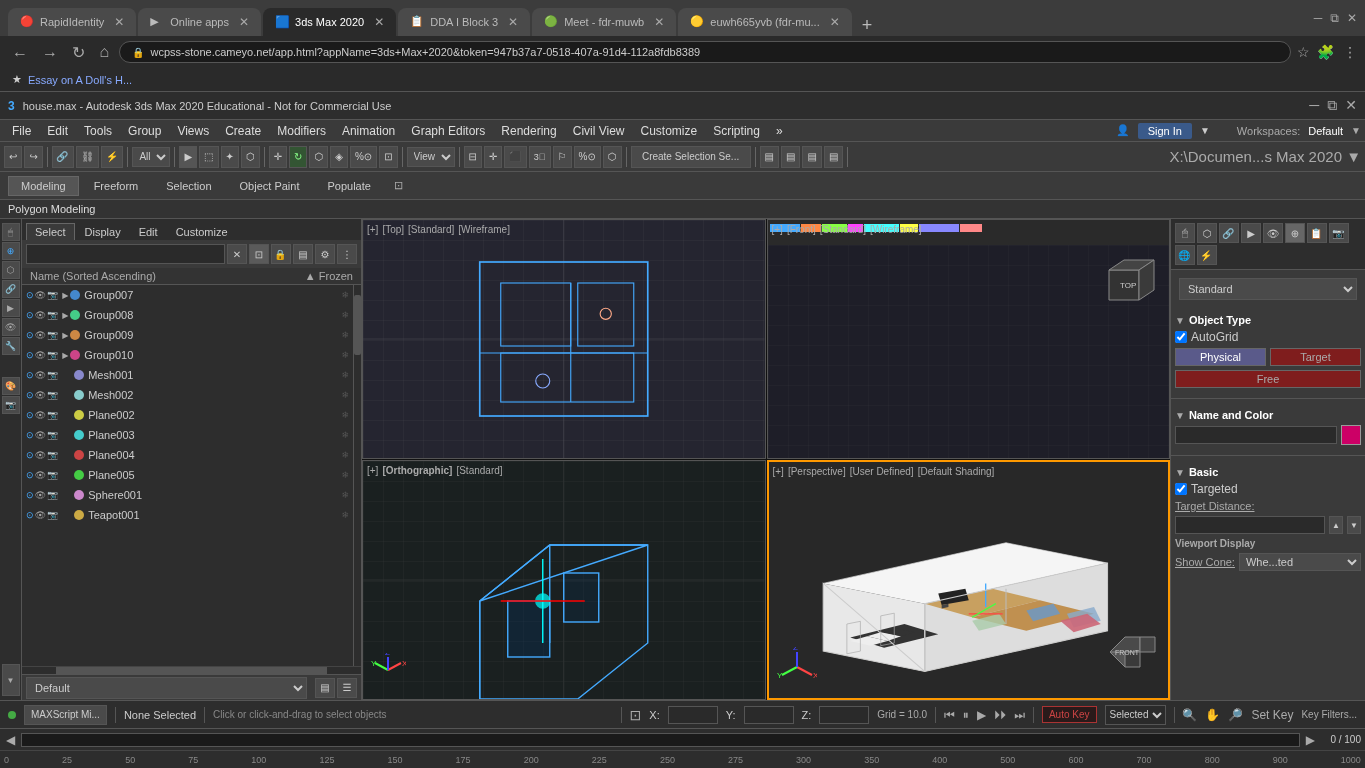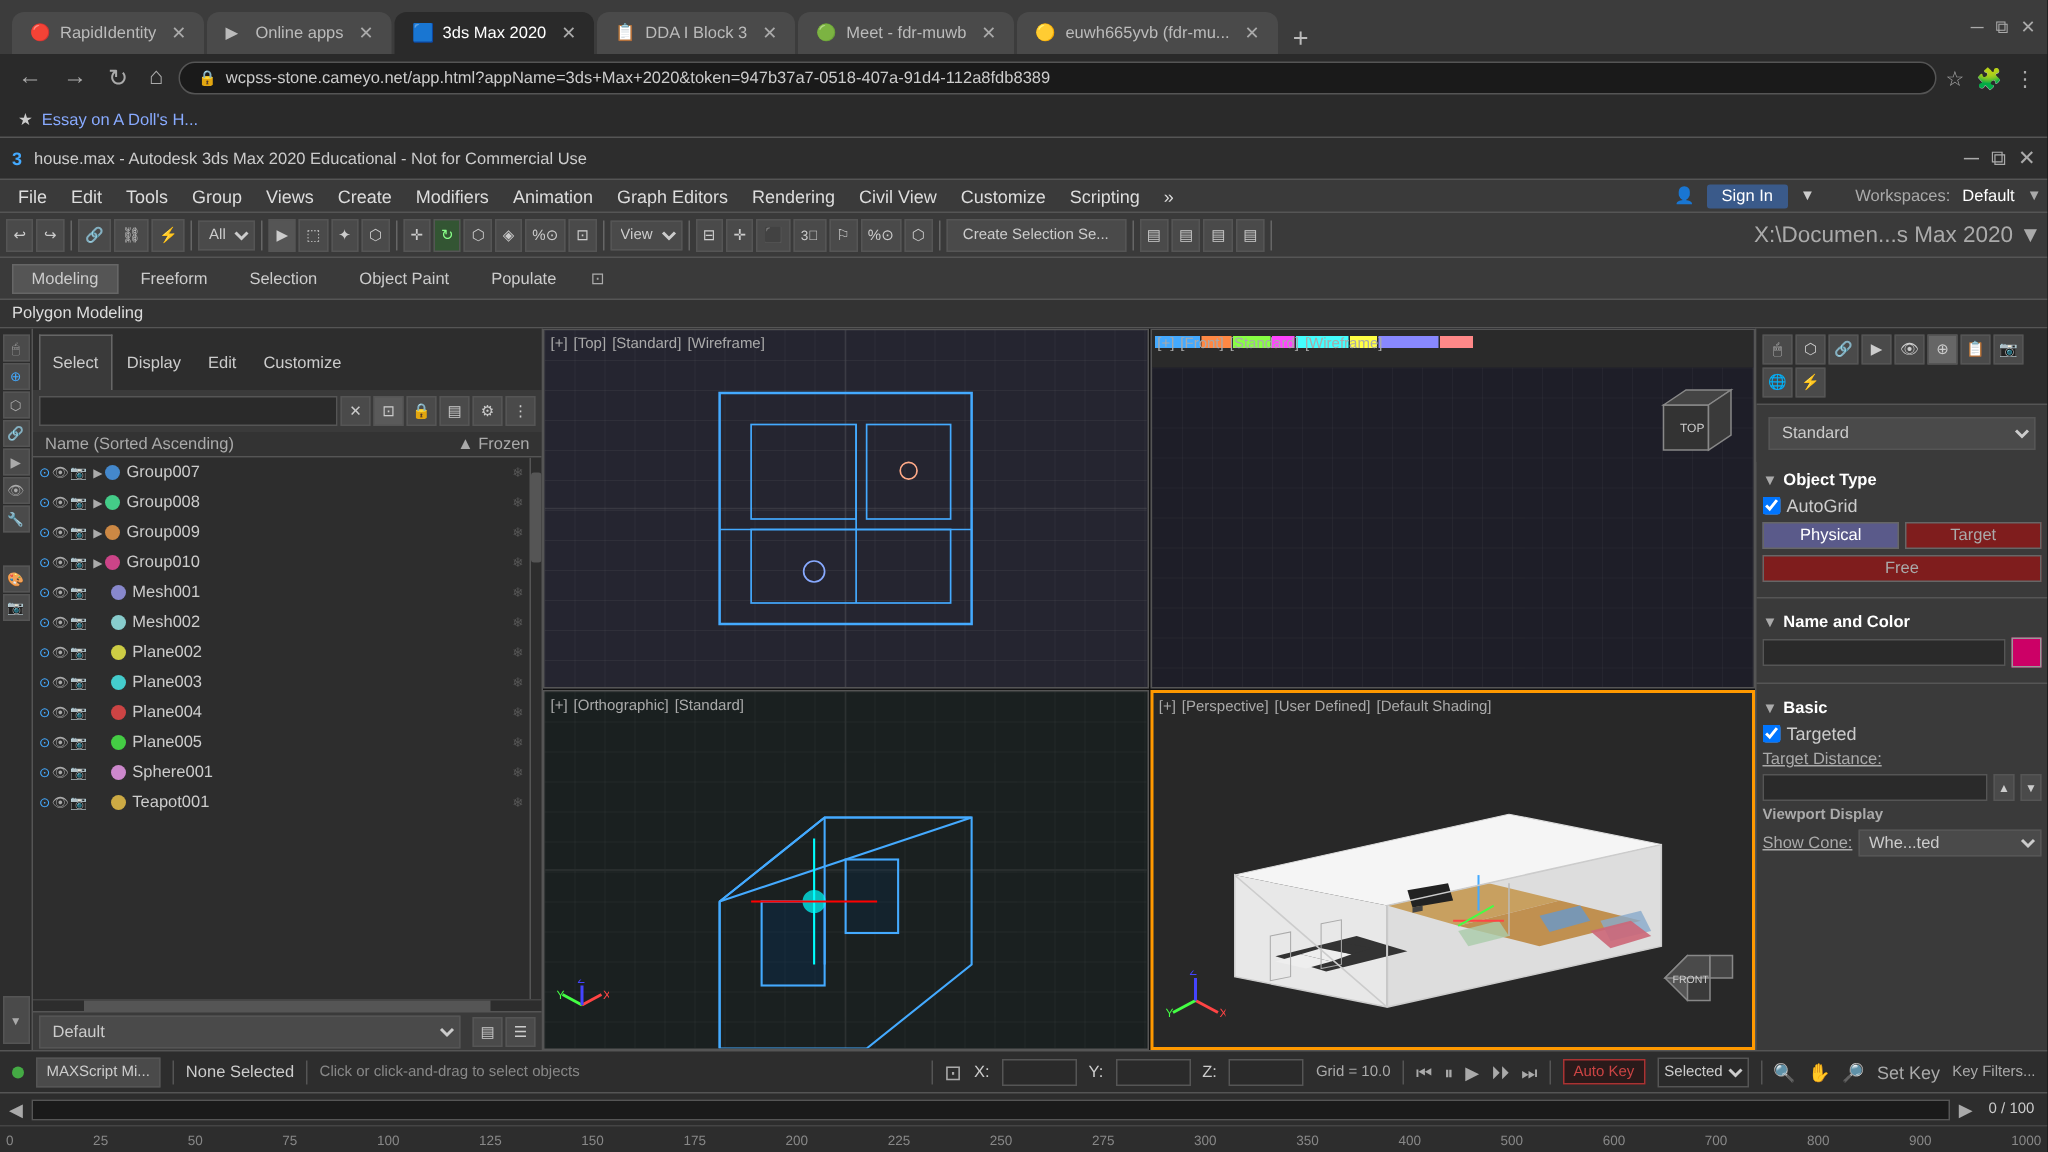--- a/index.html
+++ b/index.html
@@ -42,21 +42,21 @@
     .tb-path { font-size: 15px; color: #aaa; margin-left: auto; }
 
     
     .subtoolbar { background: #3a3a3a; height: 28px; display: flex; align-items: center; padding: 0 8px; gap: 2px; border-bottom: 1px solid #555; }
     .sub-tab { padding: 3px 12px; font-size: 11px; color: #ccc; cursor: pointer; border: 1px solid transparent; }
     .sub-tab.active { background: #555; border-color: #666; }
 
     
     .left-panel { width: 355px; background: #3a3a3a; border-right: 1px solid #555; display: flex; flex-direction: column; flex-shrink: 0; }
     .scene-tabs { background: #2d2d2d; display: flex; align-items: center; padding: 4px 4px 0; gap: 2px; }
-    .scene-tab { padding: 12px 8px; font-size: 11px; color: #ccc; cursor: pointer; }
+    .scene-tab { padding: 2px 8px; font-size: 11px; color: #ccc; cursor: pointer; }
     .scene-tab.active { background: #3a3a3a; border-top: 1px solid #666; border-left: 1px solid #666; border-right: 1px solid #666; }
     .scene-header { display: flex; align-items: center; padding: 4px; gap: 2px; background: #3a3a3a; }
     .search-input { flex: 1; background: #2a2a2a; border: 1px solid #555; color: #ccc; height: 20px; font-size: 11px; padding: 0 4px; }
     .scene-header-icons { display: flex; gap: 2px; }
     .icon-btn { background: #4a4a4a; border: 1px solid #555; color: #ccc; width: 20px; height: 20px; display: flex; align-items: center; justify-content: center; cursor: pointer; font-size: 10px; }
     .col-headers { display: flex; justify-content: space-between; padding: 2px 8px; background: #333; font-size: 11px; color: #aaa; border-bottom: 1px solid #555; }
     .scene-list { flex: 1; overflow-y: auto; background: #2d2d2d; }
     .scene-list::-webkit-scrollbar { width: 8px; }
     .scene-list::-webkit-scrollbar-track { background: #2d2d2d; }
     .scene-list::-webkit-scrollbar-thumb { background: #555; }
@@ -553,21 +553,21 @@
             <polygon points="20,20 35,10 65,10 50,20" fill="#444" stroke="#888" stroke-width="1"></polygon>
             <polygon points="50,20 65,10 65,40 50,50" fill="#3a3a3a" stroke="#888" stroke-width="1"></polygon>
             <text x="31" y="38" font-size="8" fill="#ccc">TOP</text>
           </svg>
         </div>
       </div>
 
       <div class="viewport" style="position:relative;overflow:hidden;background:#1a2020;border:1px solid #555;">
         <div class="vp-label">
           <span style="color:#aaa;cursor:pointer;">[+]</span>
-          <span style="color:#aaa;cursor:pointer;">[Orthographic]</span>
+          <span style="color:#aaa;cursor:pointer;font-weight:bold;">[Orthographic]</span>
           <span style="color:#aaa;cursor:pointer;">[Standard]</span>
         </div>
 
         <svg width="100%" height="100%" style="position:absolute;top:0;left:0;opacity:0.25;">
           <defs>
             <pattern id="grid3" width="20" height="20" patternUnits="userSpaceOnUse">
               <path d="M 20 0 L 0 0 0 20" fill="none" stroke="#888" stroke-width="0.5"></path>
             </pattern>
           </defs>
           <rect width="100%" height="100%" fill="url(#grid3)"></rect>
@@ -804,21 +804,21 @@
     <button style="background:none;border:none;color:#aaa;font-size:12px;cursor:pointer;">Set Key</button>
     <button style="background:none;border:none;color:#aaa;font-size:10px;cursor:pointer;">Key Filters...</button>
   </div>
 
   <div style="background:#2d2d2d;height:22px;display:flex;align-items:center;padding:0 4px;gap:4px;border-top:1px solid #555;">
     <button style="background:none;border:none;color:#aaa;font-size:12px;cursor:pointer;padding:0 2px;">◀</button>
     <div style="flex:1;height:14px;background:#1a1a1a;border:1px solid #555;position:relative;cursor:pointer;">
       <div style="position:absolute;left:0;top:0;width:0%;height:100%;background:#4a4a5a;"></div>
     </div>
     <button style="background:none;border:none;color:#aaa;font-size:12px;cursor:pointer;padding:0 2px;">▶</button>
-    <span style="font-size:10px;color:#ccc;min-width:40px;text-align:center;">0 / 100</span>
+    <span style="font-size:10px;color:#ccc;min-width:40px;text-align:right;">0 / 100</span>
   </div>
 
   <div style="background:#2d2d2d;height:18px;display:flex;align-items:center;border-top:1px solid #444;padding:0 4px;overflow:hidden;">
     <div style="display:flex;justify-content:space-between;width:100%;font-size:9px;color:#888;">
       <span>0</span>
       <span>25</span>
       <span>50</span>
       <span>75</span>
       <span>100</span>
       <span>125</span>

